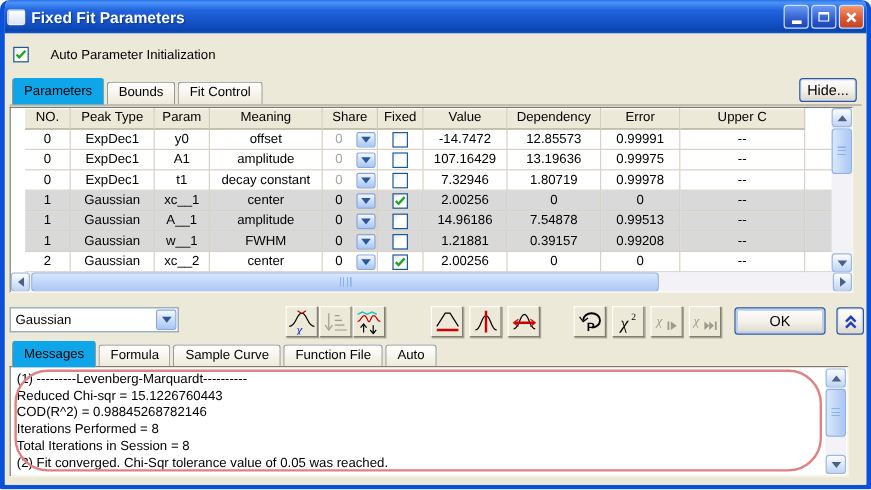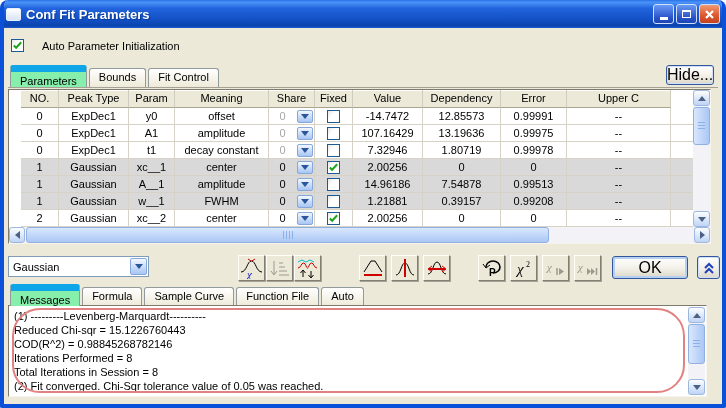--- a/index.html
+++ b/index.html
@@ -32,26 +32,26 @@
   .cbx { width:13px; height:13px; background:linear-gradient(135deg,#e7e7e3,#ffffff 40%);
     border:1px solid #1d5a94; display:inline-flex; align-items:center; justify-content:center; flex:none; }
 
   
   .tabstrip { position:absolute; display:flex; align-items:flex-end; }
   .tabstrip-top { left:6px; top:37px; height:22px; }
   .tabstrip-bottom { left:6px; top:256px; height:22px; }
   .tab { height:19px; line-height:17px; padding:0 9px; background:linear-gradient(#ffffff,#eeead9);
     border:1px solid #919b9c; border-bottom:none; border-radius:3px 3px 0 0; margin-right:2px;
     color:#000; cursor:default; }
-  .tab.active { height:22px; line-height:18px; background:#86efac; border-top:7px solid #0ea5e9; z-index:3; }
+  .tab.active { height:22px; line-height:18px; background:#0ea5e9; border-top:2px solid #0ea5e9; z-index:3; }
   .strip-line-top { position:absolute; left:4px; right:4px; top:59px; border-top:1px solid #a5a195; }
 
   .xpbtn { border:1px solid #33569c; border-radius:3px;
     background:linear-gradient(#ffffff,#f2f0e8 55%,#dcd6c8);
-    box-shadow:inset 0 0 0 1px #cfe0f8; font-size:16px; font-family:"Liberation Sans",sans-serif;
+    box-shadow:inset 0 0 0 1px #cfe0f8; font-size:12px; font-family:"Liberation Sans",sans-serif;
     display:flex; align-items:center; justify-content:center; color:#000; }
   .hide-btn { position:absolute; right:8px; top:37px; width:48px; height:20px; }
   .ok-btn { position:absolute; left:608px; top:228px; width:76px; height:23px; box-shadow:inset 0 0 0 2px #b6d0f2; }
   .collapse-btn { position:absolute; left:693px; top:228px; width:23px; height:23px; }
 
   
   .ptable { position:absolute; left:4px; top:61px; width:703px; height:155px; background:#fff;
     border:1px solid #7e7a6e; border-right-color:#f6f4ec; border-bottom-color:#f6f4ec; overflow:hidden; }
   .tgrid { position:absolute; left:12px; top:0; width:632px; }
   .thead,.trow { display:grid; grid-template-columns:38px 70px 46px 94px 46px 38px 70px 78px 66px 104px 34px; }
@@ -114,21 +114,21 @@
   .msg-scroll .dn { position:absolute; bottom:0; left:0; width:17px; height:16px; }
   .msg-scroll .th-v { position:absolute; top:17px; left:0; width:17px; height:40px; }
 </style>
 </head>
 <body>
 
 <div class="window">
 
   <div class="titlebar">
     <span class="win-icon"></span>
-    <span class="win-title">Conf Fit Parameters</span>
+    <span class="win-title">Fixed Fit Parameters</span>
     <span class="tb-btns">
       <span class="tb-btn">
           <span class="glyph-min"></span>
         </span>
       <span class="tb-btn">
           <span class="glyph-max"></span>
         </span>
       <span class="tb-btn close">
         <svg width="11" height="11" viewBox="0 0 11 11">
             <path d="M2 2 L9 9 M9 2 L2 9" stroke="#fff" stroke-width="2.2" fill="none"></path>

